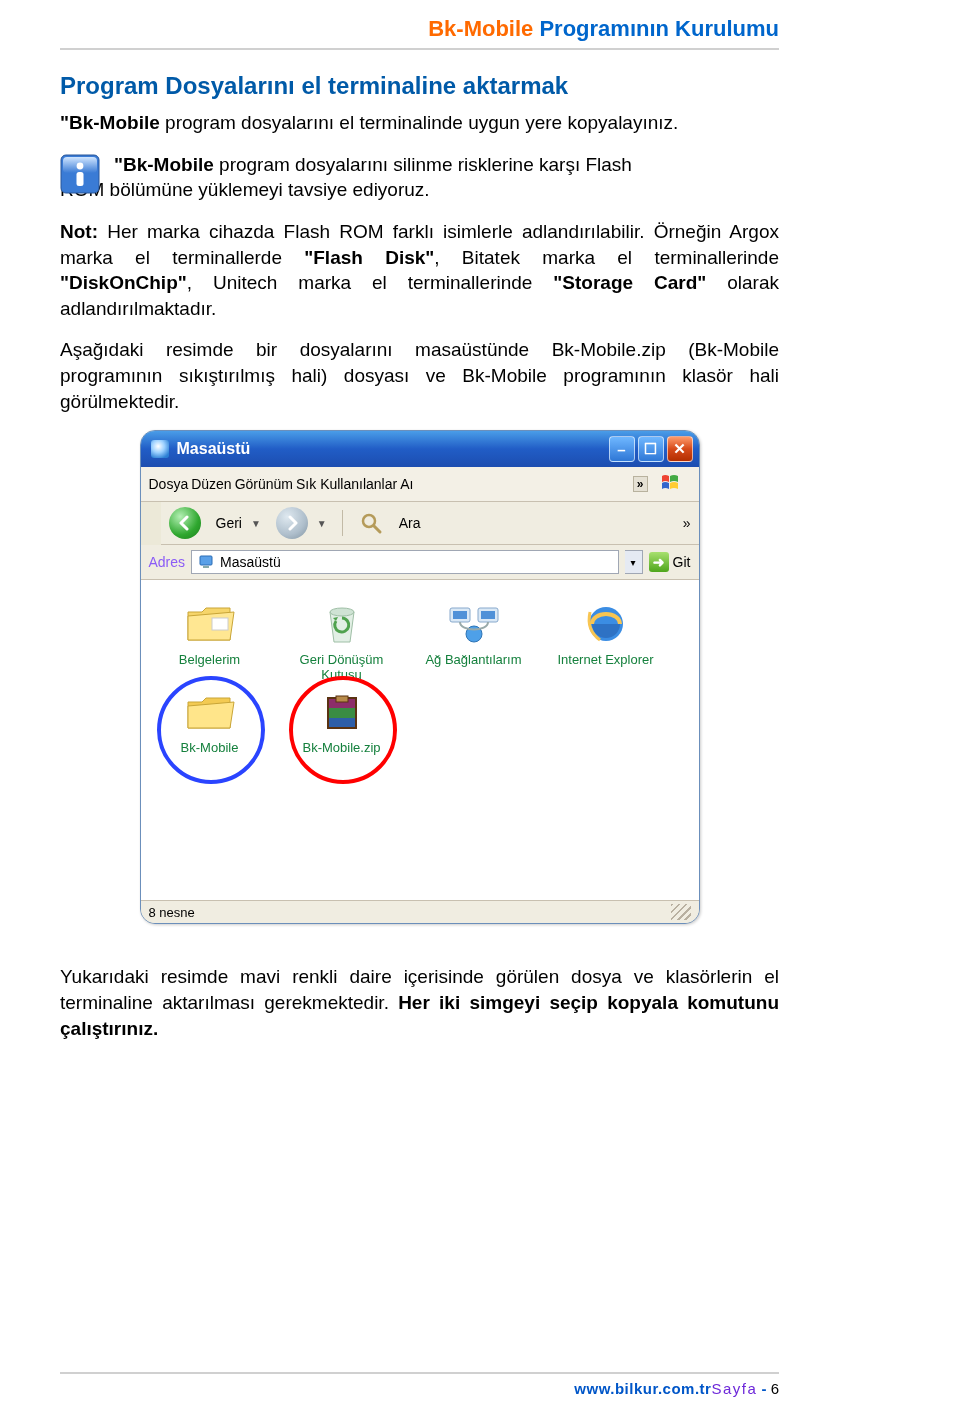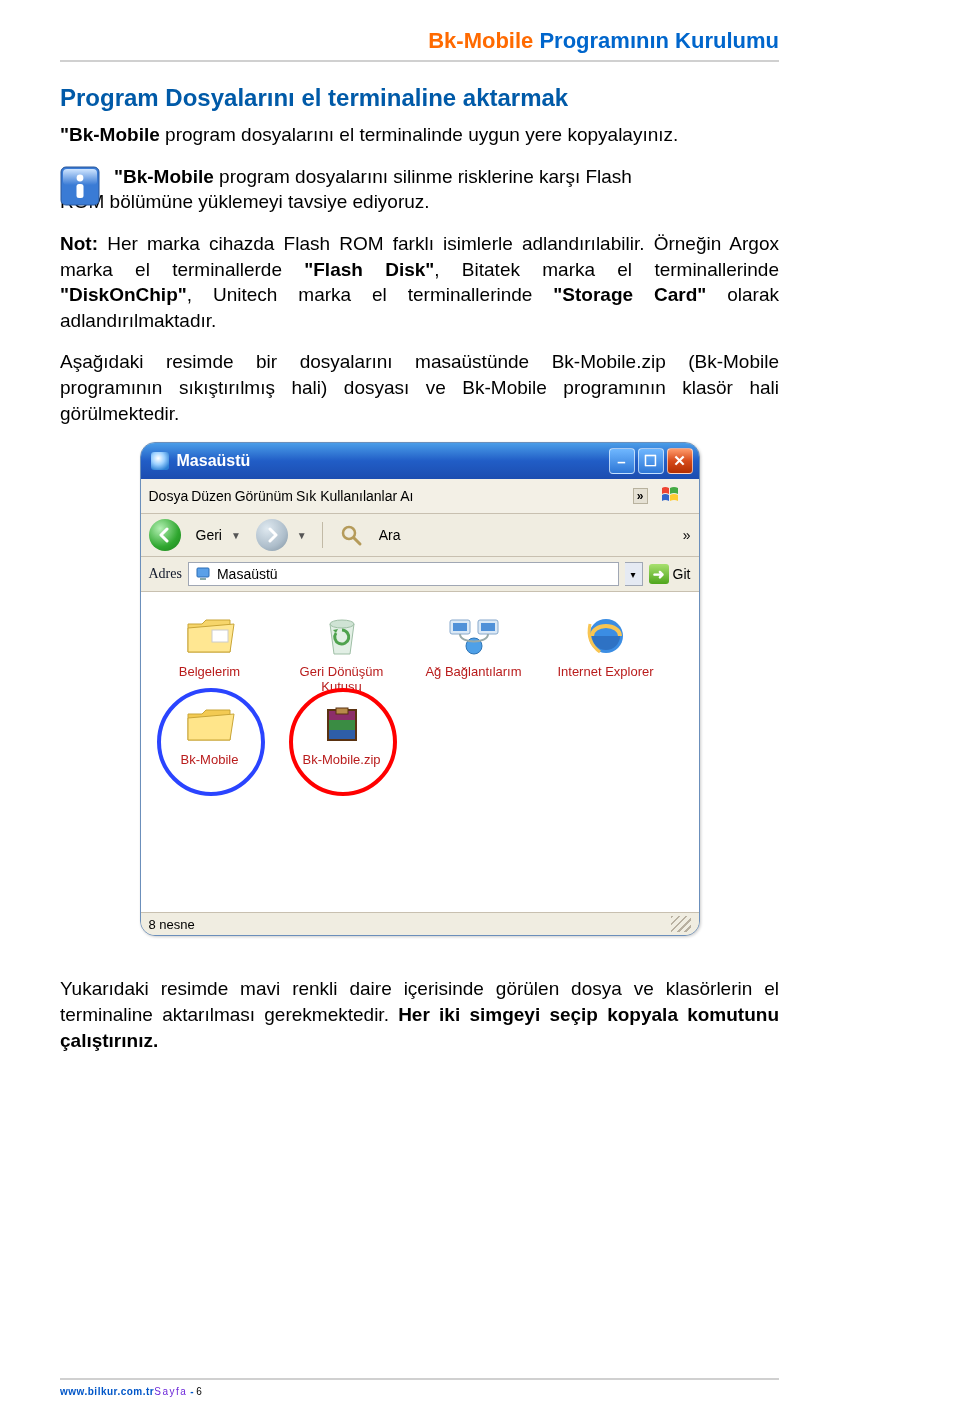--- a/index.html
+++ b/index.html
@@ -6,21 +6,21 @@
   body {
     margin: 0;
     padding: 0;
     font-family: Verdana, Geneva, sans-serif;
     background: #fff;
     width: 960px;
   }
   .page {
     width: 839px;
     min-height: 1419px;
-    padding: 28px 60px 40px 60px;
+    padding: 16px 60px 40px 60px;
     position: relative;
   }
   .header-title {
     text-align: right;
     font-weight: bold;
     font-size: 22px;
     margin: 0;
     padding-bottom: 4px;
   }
   .header-title .hdr-orange { color: #FF6A00; }
@@ -124,20 +124,21 @@
     width: 34px; height: 26px; margin-left: 6px;
     display: inline-flex; align-items:center; justify-content:center;
   }
   .winlogo svg { display:block; }
   .toolbar {
     background: #f0ede1;
     padding: 5px 8px;
     display: flex; align-items: center; gap: 15px;
     border-bottom: 1px solid #c8c0b0;
     font-size: 14px;
+    margin-left: 20px;
   }
   .navbtn {
     width: 32px; height: 32px;
     border-radius: 50%;
     display: inline-flex; align-items:center; justify-content:center;
     color:#fff; font-size:18px; font-weight:bold;
   }
   .navback { background: radial-gradient(circle at 35% 30%, #b4f0b4, #2fa72f 60%, #1a7f1a); }
   .navfwd { background: radial-gradient(circle at 35% 30%, #dfe9f0, #aebecb 60%, #7e919f); }
   .drop { font-size:10px; color:#555; margin-left:-6px; }
@@ -146,21 +147,21 @@
     width: 26px; height: 26px;
     display:inline-flex; align-items:center; justify-content:center;
   }
   .addrbar {
     background:#f0ede1;
     padding:5px 8px;
     display:flex; align-items:center; gap:6px;
     border-bottom:1px solid #c8c0b0;
     font-size:14px;
   }
-  .addrtext { color:#0f172a;font-family:Liberation Serif, serif; }
+  .addrtext { color:#8b5cf6; }
   .addrbox {
     flex:1; background:#fff; border:1px solid #a0a7b4;
     height:24px; display:flex; align-items:center; padding:0 6px;
     gap:6px;
   }
   .addrbox .mini-shield {
     width:16px; height:16px; display:inline-flex;
   }
   .addr-drop {
     width:18px; height:24px; background:#e5eaf3;
@@ -186,21 +187,21 @@
   }
   .icon-grid {
     display:flex; flex-wrap:wrap;
     gap: 6px 22px;
   }
   .icon-cell {
     width: 110px;
     text-align:center;
     font-size: 13px;
     font-family: Tahoma, sans-serif;
-    color:#b91c1c;
+    color:#15803d;
     position:relative;
   }
   .icon-cell .ico {
     width: 56px; height: 48px;
     margin: 0 auto 4px auto;
     display:flex; align-items:center; justify-content:center;
   }
   .circle-overlay {
     position:absolute;
     border: 4px solid;
@@ -228,22 +229,22 @@
   .footer {
     position:absolute;
     bottom: 22px;
     left: 60px; right: 60px;
   }
   .hr-bottom {
     border:none; border-top:2px solid #d0d0d0;
     margin-bottom:6px;
   }
   .footer-row {
-    display:flex; justify-content:flex-start;
-    font-size:10px;
+    display:flex; justify-content:flex-end;
+    font-size:15px;
   }
   .footer-left { color:#0056c8; font-weight:bold; letter-spacing:0.5px; }
   .footer-right .sayfa-label { color:#6d28d9; letter-spacing:1.5px;}
   .footer-right .dash { color:#0056c8; font-weight:bold; }
   .footer-right .pn { color:#000; }
 </style>
 </head>
 <body>
 
 <div class="page">

